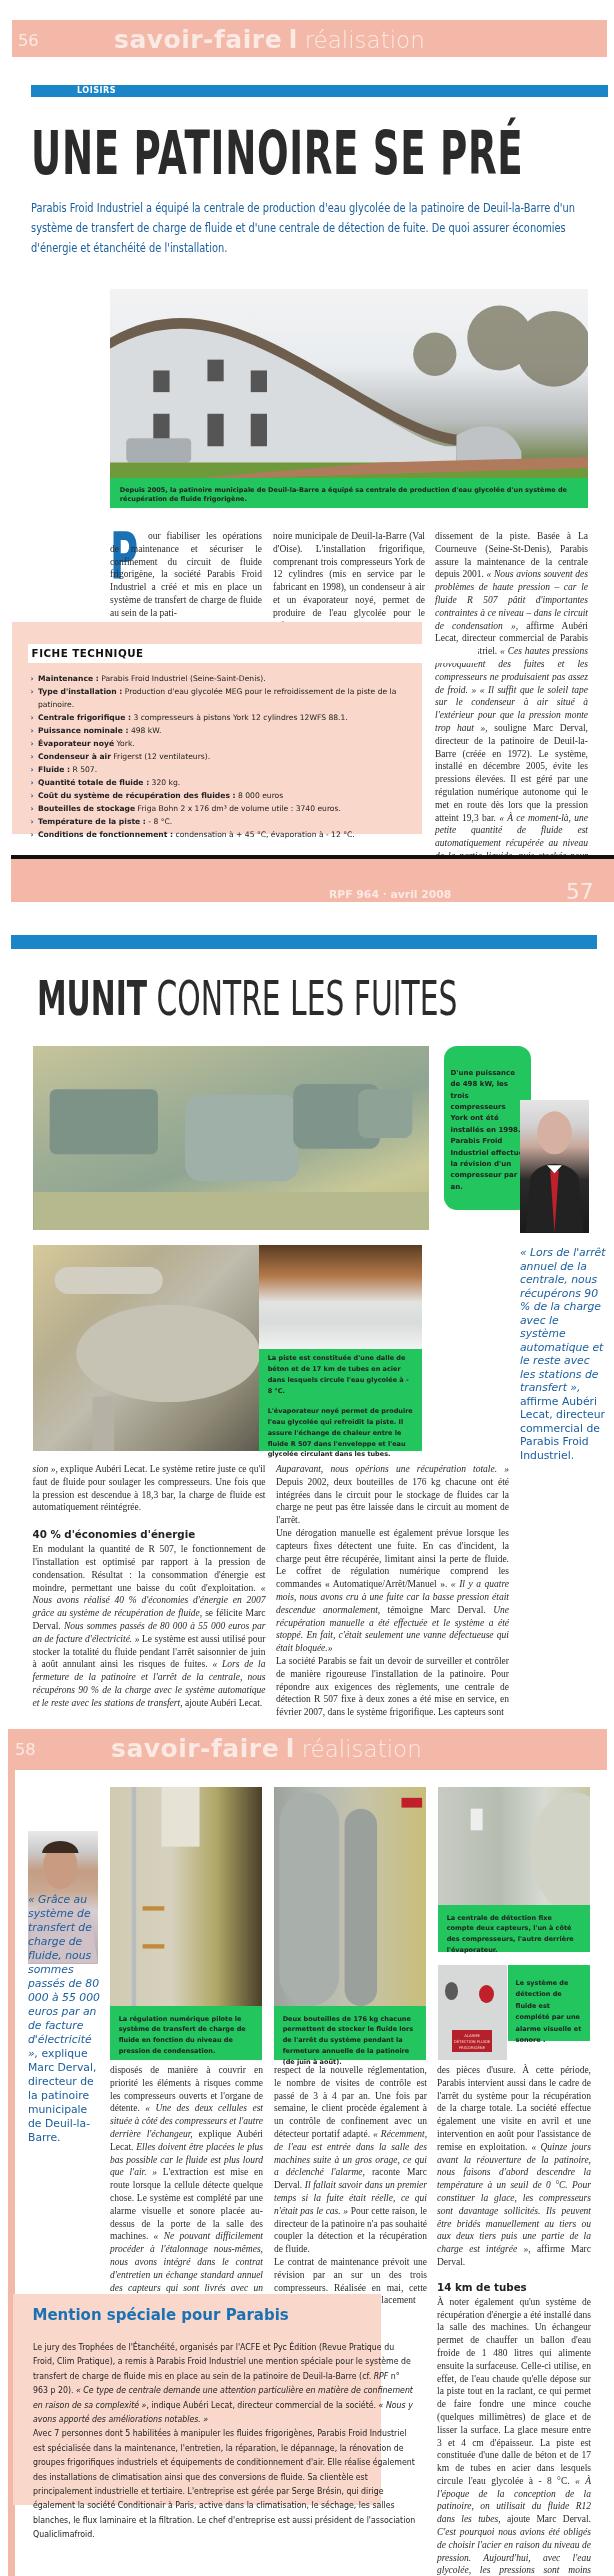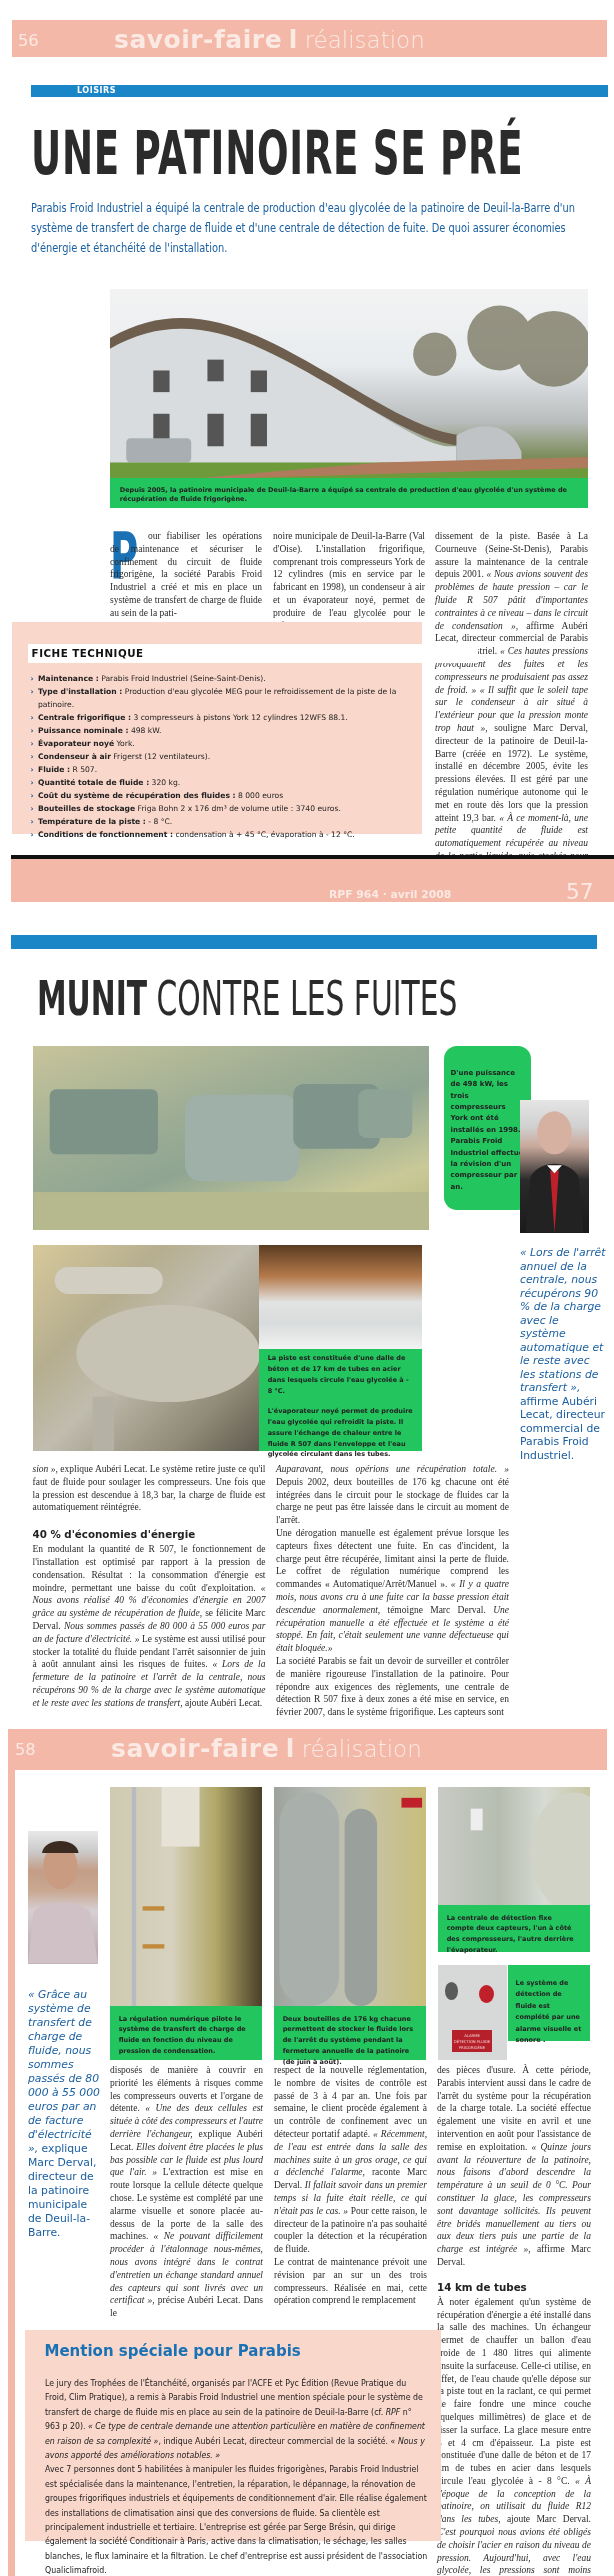--- a/index.html
+++ b/index.html
@@ -177,21 +177,21 @@
     <span class="band-sub">réalisation</span>
   </div>
 
   <div class="abs photo" style="left:28px;top:1831px;width:70px;height:133px;background:linear-gradient(180deg,#e9e9e9 0%,#cbcbcb 15%,#c49d86 30%,#c9a892 45%,#d6cfd3 60%,#b8a3a8 100%);">
     <svg width="70" height="133" viewBox="0 0 130 245">
       <ellipse cx="60" cy="65" rx="32" ry="42" fill="#c99c82"></ellipse>
       <path d="M26 40 C30 10 90 10 94 40 Z" fill="#3a2a20"></path>
       <path d="M0 245 L10 150 C30 125 95 125 115 150 L130 245 Z" fill="#cfc1c6"></path>
     </svg>
   </div>
-  <div class="abs quote" style="left:28px;top:1988px;width:76px;line-height:14px;">
+  <div class="abs quote" style="left:28px;top:1893px;width:76px;line-height:14px;">
     <i>« Grâce au système de transfert de charge de fluide, nous sommes passés de 80 000 à 55 000 euros par an de facture d'électricité »,</i><span> explique Marc Derval, directeur de la patinoire municipale de Deuil-la-Barre.</span>
   </div>
 
   <div class="abs photo" style="left:110px;top:1787px;width:152px;height:219px;background:linear-gradient(90deg,#cfcab0 0%,#d7d2bf 40%,#b0a767 70%,#4a3f29 100%);">
     <svg width="152" height="219" viewBox="0 0 280 404">
       <rect x="95" y="0" width="70" height="110" fill="#e6e2d6"></rect>
       <rect x="40" y="0" width="8" height="404" fill="#b8bcc0"></rect>
       <g fill="#c28a3c">
           <rect x="60" y="220" width="40" height="8"></rect>
           <rect x="60" y="290" width="40" height="8"></rect>
@@ -239,21 +239,21 @@
     <span>respect de la nouvelle réglementation, le nombre de visites de contrôle est passé de 3 à 4 par an. Une fois par semaine, le client procède également à un contrôle de confinement avec un détecteur portatif adapté. </span><i>« Récemment, de l'eau est entrée dans la salle des machines suite à un gros orage, ce qui a déclenché l'alarme,</i><span> raconte Marc Derval. </span><i>Il fallait savoir dans un premier temps si la fuite était réelle, ce qui n'était pas le cas. »</i><span> Pour cette raison, le directeur de la patinoire n'a pas souhaité coupler la détection et la récupération de fluide.</span><br>
     <span>Le contrat de maintenance prévoit une révision par an sur un des trois compresseurs. Réalisée en mai, cette opération comprend le remplacement</span>
   </div>
   <div class="abs body" style="left:437px;top:2064px;width:154px;">
     <span>des pièces d'usure. À cette période, Parabis intervient aussi dans le cadre de l'arrêt du système pour la récupération de la charge totale. La société effectue également une visite en avril et une intervention en août pour l'assistance de remise en exploitation. </span><i>« Quinze jours avant la réouverture de la patinoire, nous faisons d'abord descendre la température à un seuil de 0 °C. Pour constituer la glace, les compresseurs sont davantage sollicités. Ils peuvent être bridés manuellement au tiers ou aux deux tiers puis une partie de la charge est intégrée »</i><span>, affirme Marc Derval.</span>
     <div class="subhead" style="margin:12px 0 2.2px;">14 km de tubes</div>
     <span>À noter également qu'un système de récupération d'énergie a été installé dans la salle des machines. Un échangeur permet de chauffer un ballon d'eau froide de 1 480 litres qui alimente ensuite la surfaceuse. Celle-ci utilise, en effet, de l'eau chaude qu'elle dépose sur la piste tout en la raclant, ce qui permet de faire fondre une mince couche (quelques millimètres) de glace et de lisser la surface. La glace mesure entre 3 et 4 cm d'épaisseur. La piste est constituée d'une dalle de béton et de 17 km de tubes en acier dans lesquels circule l'eau glycolée à - 8 °C. </span><i>« À l'époque de la conception de la patinoire, on utilisait du fluide R12 dans les tubes,</i><span> ajoute Marc Derval. </span><i>C'est pourquoi nous avions été obligés de choisir l'acier en raison du niveau de pression. Aujourd'hui, avec l'eau glycolée, les pressions sont moins importantes et nous pourrions avoir des tubes en plastique. »</i>
     
   </div>
 
-  <div class="abs pink-panel" style="left:25px;top:2294px;width:416px;height:211px;margin-top:36px;">
+  <div class="abs pink-panel" style="left:13px;top:2294px;width:368px;height:211px;">
     <div class="abs mention-title" style="left:19.5px;top:12px;">Mention spéciale pour Parabis</div>
     <div class="abs mention-body" style="left:19.5px;top:46px;width:396px;transform:scaleX(0.97);transform-origin:left top;">
       <p><span>Le jury des Trophées de l'Étanchéité, organisés par l'ACFE et Pyc Édition (Revue Pratique du Froid, Clim Pratique), a remis à Parabis Froid Industriel une mention spéciale pour le système de transfert de charge de fluide mis en place au sein de la patinoire de Deuil-la-Barre (cf. </span><i>RPF</i><span> n° 963 p 20). </span><i>« Ce type de centrale demande une attention particulière en matière de confinement en raison de sa complexité »</i><span>, indique Aubéri Lecat, directeur commercial de la société. </span><i>« Nous y avons apporté des améliorations notables. »</i></p>
       <p>Avec 7 personnes dont 5 habilitées à manipuler les fluides frigorigènes, Parabis Froid Industriel est spécialisée dans la maintenance, l'entretien, la réparation, le dépannage, la rénovation de groupes frigorifiques industriels et équipements de conditionnement d'air. Elle réalise également des installations de climatisation ainsi que des conversions de fluide. Sa clientèle est principalement industrielle et tertiaire. L'entreprise est gérée par Serge Brésin, qui dirige également la société Conditionair à Paris, active dans la climatisation, le séchage, les salles blanches, le flux laminaire et la filtration. Le chef d'entreprise est aussi président de l'association Qualiclimafroid.</p>
     </div>
   </div>
 </div>
 
 
 </body></html>

